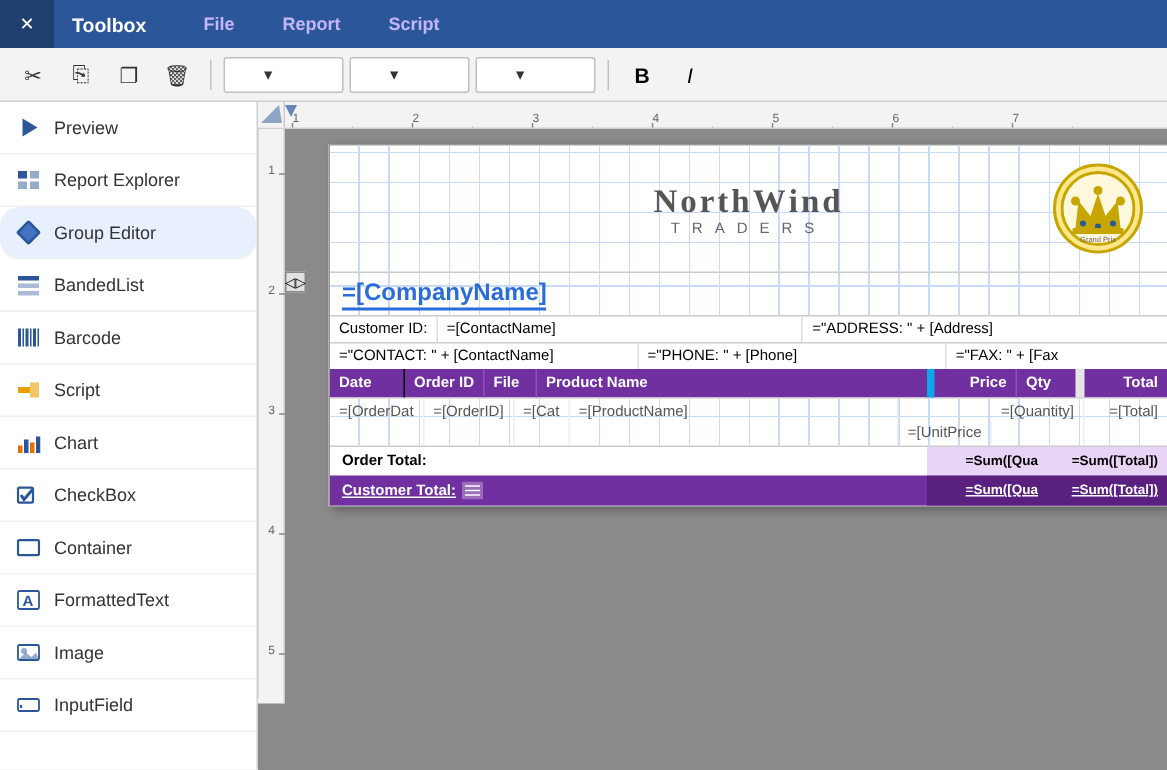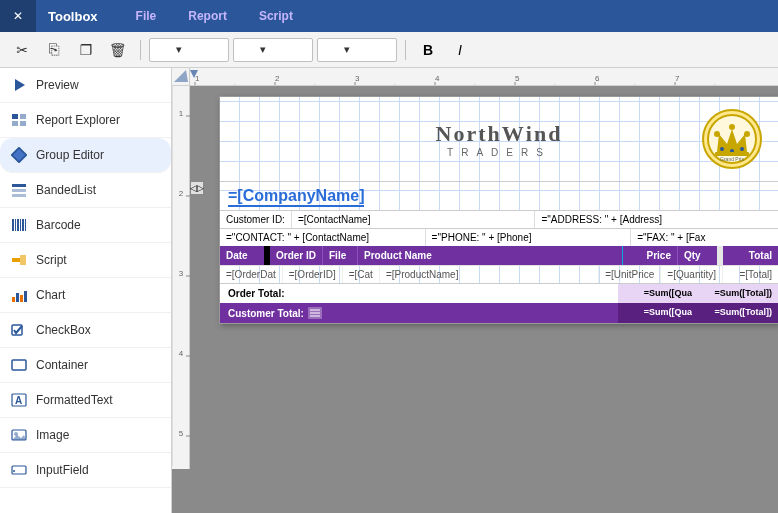--- a/index.html
+++ b/index.html
@@ -471,46 +471,46 @@
             <div style="padding:3px 6px; flex:1;">="ADDRESS: " + [Address]</div>
           </div>
 
           <div style="display:flex; border-top:1px solid #ccc; font-size:10px; background:repeating-linear-gradient(0deg,transparent,transparent 19px,#c8daf5 19px,#c8daf5 20px);">
             <div style="padding:3px 6px; flex:1; border-right:1px solid #ddd;">="CONTACT: " + [ContactName]</div>
             <div style="padding:3px 6px; flex:1; border-right:1px solid #ddd;">="PHONE: " + [Phone]</div>
             <div style="padding:3px 6px; flex:0.7;">="FAX: " + [Fax</div>
           </div>
 
           <div style="display:flex; background:#7030a0; color:white; font-weight:bold; font-size:10px;">
-            <div style="padding:4px 6px; border-right:6px solid #000000; min-width:50px;">Date</div>
+            <div style="padding:4px 6px; border-right:1px solid #000000; min-width:50px;">Date</div>
             <div style="padding:4px 6px; border-right:1px solid #9050c0; min-width:50px;">Order ID</div>
             <div style="padding:4px 6px; border-right:1px solid #9050c0; min-width:35px;">File</div>
-            <div style="padding:4px 6px; border-right:1px solid #0ea5e9; flex:1;">Product Name</div>
+            <div style="padding:4px 6px; border-right:5px solid #0ea5e9; flex:1;">Product Name</div>
             <div style="padding:4px 6px; border-right:1px solid #9050c0; min-width:55px; text-align:right;">Price</div>
             <div style="padding:4px 6px; border-right:6px solid #e5e5e5; min-width:45px; text-align:left;">Qty</div>
             <div style="padding:4px 6px; min-width:55px; text-align:right;">Total</div>
           </div>
 
           <div style="display:flex; font-size:10px; border-top:1px solid #e0e0e0; background:repeating-linear-gradient(0deg,transparent,transparent 19px,#c8daf5 19px,#c8daf5 20px),repeating-linear-gradient(90deg,transparent,transparent 19px,#c8daf5 19px,#c8daf5 20px);">
             <div style="padding:3px 6px; border-right:1px solid #eee; min-width:50px; color:#555;">=[OrderDat</div>
             <div style="padding:3px 6px; border-right:1px solid #eee; min-width:50px; color:#555;">=[OrderID]</div>
             <div style="padding:3px 6px; border-right:1px solid #eee; min-width:35px; color:#555;">=[Cat</div>
             <div style="padding:3px 6px; border-right:1px solid #eee; flex:1; color:#555;">=[ProductName]</div>
-            <div style="padding:3px 6px; border-right:1px solid #eee; min-width:55px; text-align:right; color:#555;">=[UnitPrice</div>
+            <div style="padding:3px 6px; border-right:1px solid #eee; min-width:55px; text-align:right; color:#555;margin-top:14px;">=[UnitPrice</div>
             <div style="padding:3px 6px; border-right:1px solid #eee; min-width:45px; text-align:right; color:#555;">=[Quantity]</div>
             <div style="padding:3px 6px; min-width:55px; text-align:right; color:#555;">=[Total]</div>
           </div>
 
           <div style="display:flex; font-size:10px; border-top:1px solid #ccc; background:white;">
             <div style="padding:4px 8px; font-weight:bold; flex:3;">Order Total:</div>
             <div style="padding:4px 6px; background:#e8d5f5; font-weight:bold; min-width:80px; text-align:right; font-size:9px;">=Sum([Qua</div>
             <div style="padding:4px 6px; background:#e8d5f5; font-weight:bold; min-width:80px; text-align:right; font-size:9px;">=Sum([Total])</div>
           </div>
 
-          <div style="display:flex; font-size:10px; background:#7030a0; color:white;">
+          <div style="display:flex; font-size:10px; background:#7030a0; color:white;text-decoration:underline;">
             <div style="padding:4px 8px; font-weight:bold; flex:2; display:flex; align-items:center; gap:4px;">
               <span>Customer Total:</span>
               <svg width="14" height="12" viewBox="0 0 14 12">
                 <rect x="0" y="0" width="14" height="12" rx="1" fill="#ffffff" opacity="0.3"></rect>
                 <line x1="2" y1="3" x2="12" y2="3" stroke="white" stroke-width="1"></line>
                 <line x1="2" y1="6" x2="12" y2="6" stroke="white" stroke-width="1"></line>
                 <line x1="2" y1="9" x2="12" y2="9" stroke="white" stroke-width="1"></line>
               </svg>
             </div>
             <div style="flex:1;"></div>

